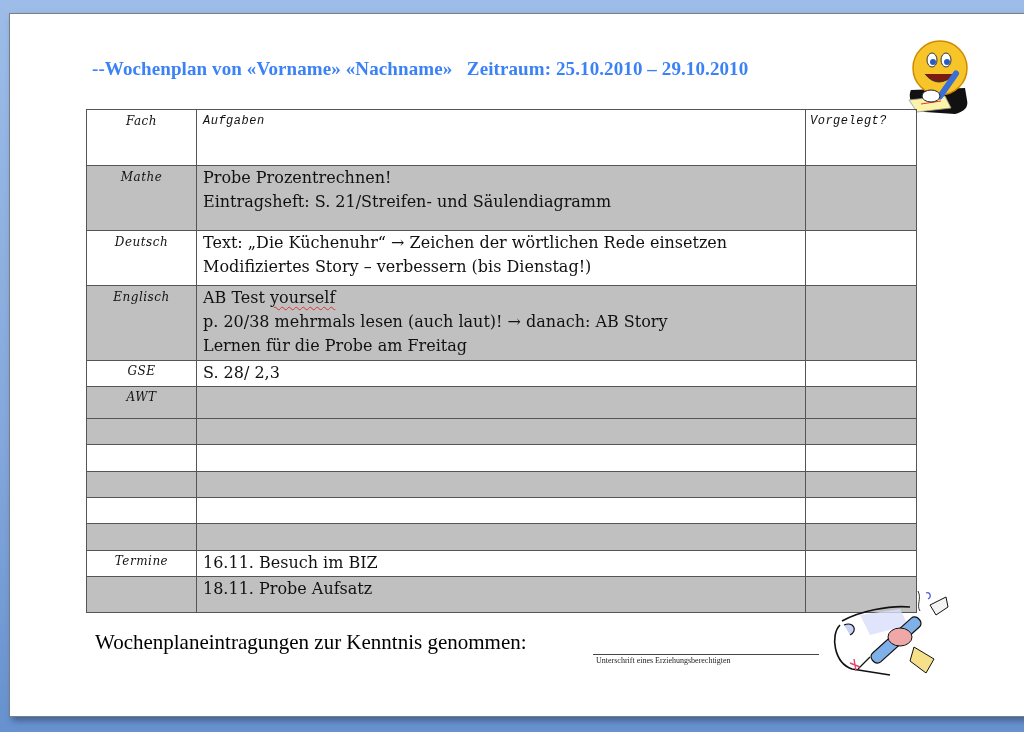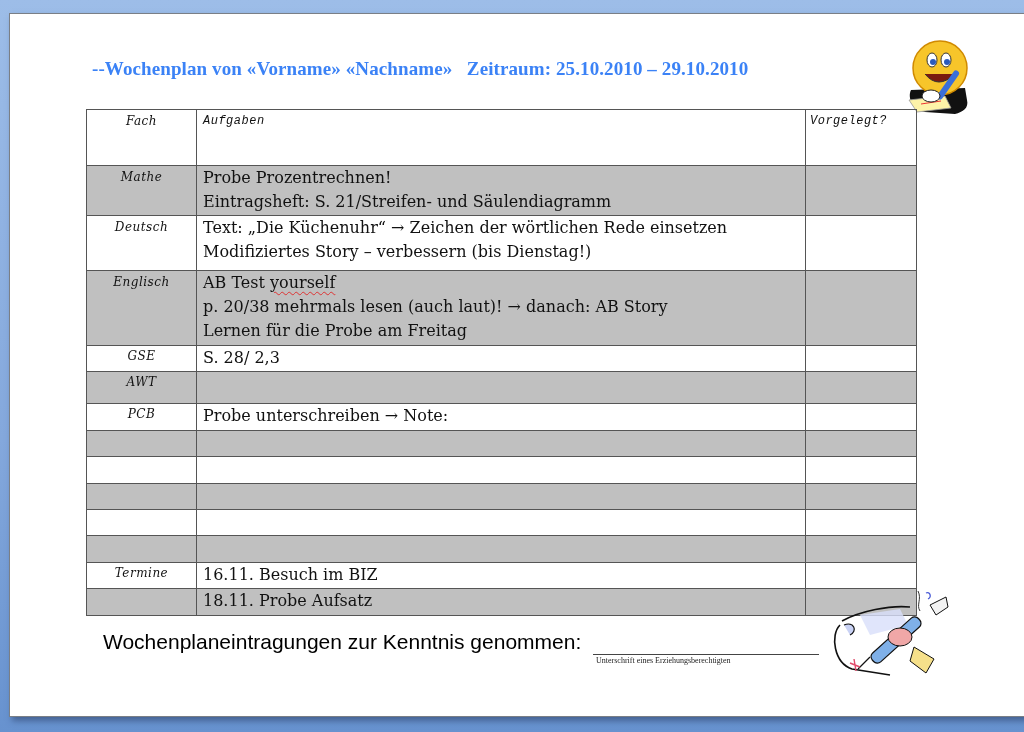--- a/index.html
+++ b/index.html
@@ -48,22 +48,22 @@
   .hdr-fach { display: inline-block; padding-top: 4px; }
   .hdr-left { display: block; text-align: left; padding-top: 4px; font-family: Liberation Mono, monospace; }
   .task {
     font-family: "DejaVu Serif", serif;
     font-size: 16px; line-height: 24px; color: #111;
     padding-top: 2px;
   }
   .task div { white-space: nowrap; }
   .spell { text-decoration: underline wavy #d33; text-decoration-thickness: 1px; text-underline-offset: 3px; }
   .footer-text {
-    position: absolute; left: 103px; top: 630px;
-    font-family: Liberation Sans, sans-serif; font-size: 21px; color: #000;
+    position: absolute; left: 95px; top: 630px;
+    font-family: Liberation Serif, serif; font-size: 21px; color: #000;
   }
   .sig-line {
     position: absolute; left: 593px; top: 654px; width: 226px; height: 0;
     border-top: 1px solid #444;
   }
   .sig-caption {
     position: absolute; left: 596px; top: 656px;
     font-family: "Liberation Serif", serif; font-size: 8px; color: #222;
   }
   .smiley { position: absolute; left: 905px; top: 38px; width: 66px; height: 80px; }
@@ -95,21 +95,21 @@
       <tr class="plain" style="height:56px;">
     <td class="c1"><span class="hand hdr-fach">Fach</span></td>
     <td class="c2">
           <span class="hand hdr-left">Aufgaben</span>
         </td>
     <td class="c3">
           <span class="hand hdr-left" style="padding-left:4px;">Vorgelegt?</span>
         </td>
   </tr>
 
-  <tr class="shade" style="height:50px;">
+  <tr class="shade" style="height:65px;">
     <td class="c1"><span class="hand hdr-fach">Mathe</span></td>
     <td class="c2 task">
       <div>Probe Prozentrechnen!</div>
       <div>Eintragsheft: S. 21/Streifen- und Säulendiagramm</div>
     </td>
     <td class="c3"></td>
   </tr>
 
   <tr class="plain" style="height:55px;">
     <td class="c1"><span class="hand hdr-fach">Deutsch</span></td>
@@ -139,27 +139,20 @@
   </tr>
 
   <tr class="shade" style="height:32px;">
     <td class="c1"><span class="hand hdr-fach" style="padding-top:3px;">AWT</span></td>
     <td class="c2 task" style="padding-top:0;">
           <div></div>
         </td>
     <td class="c3"></td>
   </tr>
 
-  <tr class="plain" style="height:27px;">
-    <td class="c1"><span class="hand hdr-fach" style="padding-top:3px;">PCB</span></td>
-    <td class="c2 task" style="padding-top:0;">
-          <div>Probe unterschreiben → Note:</div>
-        </td>
-    <td class="c3"></td>
-  </tr>
 
   <tr class="shade" style="height:26px;">
     <td class="c1"></td>
     <td class="c2"></td>
     <td class="c3"></td>
   </tr>
   <tr class="plain" style="height:27px;">
     <td class="c1"></td>
     <td class="c2"></td>
     <td class="c3"></td>
@@ -180,21 +173,21 @@
     <td class="c3"></td>
   </tr>
 
   <tr class="plain" style="height:26px;">
     <td class="c1"><span class="hand hdr-fach" style="padding-top:3px;">Termine</span></td>
     <td class="c2 task" style="padding-top:0;">
           <div>16.11. Besuch im BIZ</div>
         </td>
     <td class="c3"></td>
   </tr>
-  <tr class="shade" style="height:27px;">
+  <tr class="shade" style="height:36px;">
     <td class="c1"></td>
     <td class="c2 task" style="padding-top:0;">
           <div>18.11. Probe Aufsatz</div>
         </td>
     <td class="c3"></td>
   </tr>
 </tbody>
   </table>
 
 <div class="footer-text">Wochenplaneintragungen zur Kenntnis genommen:</div>

